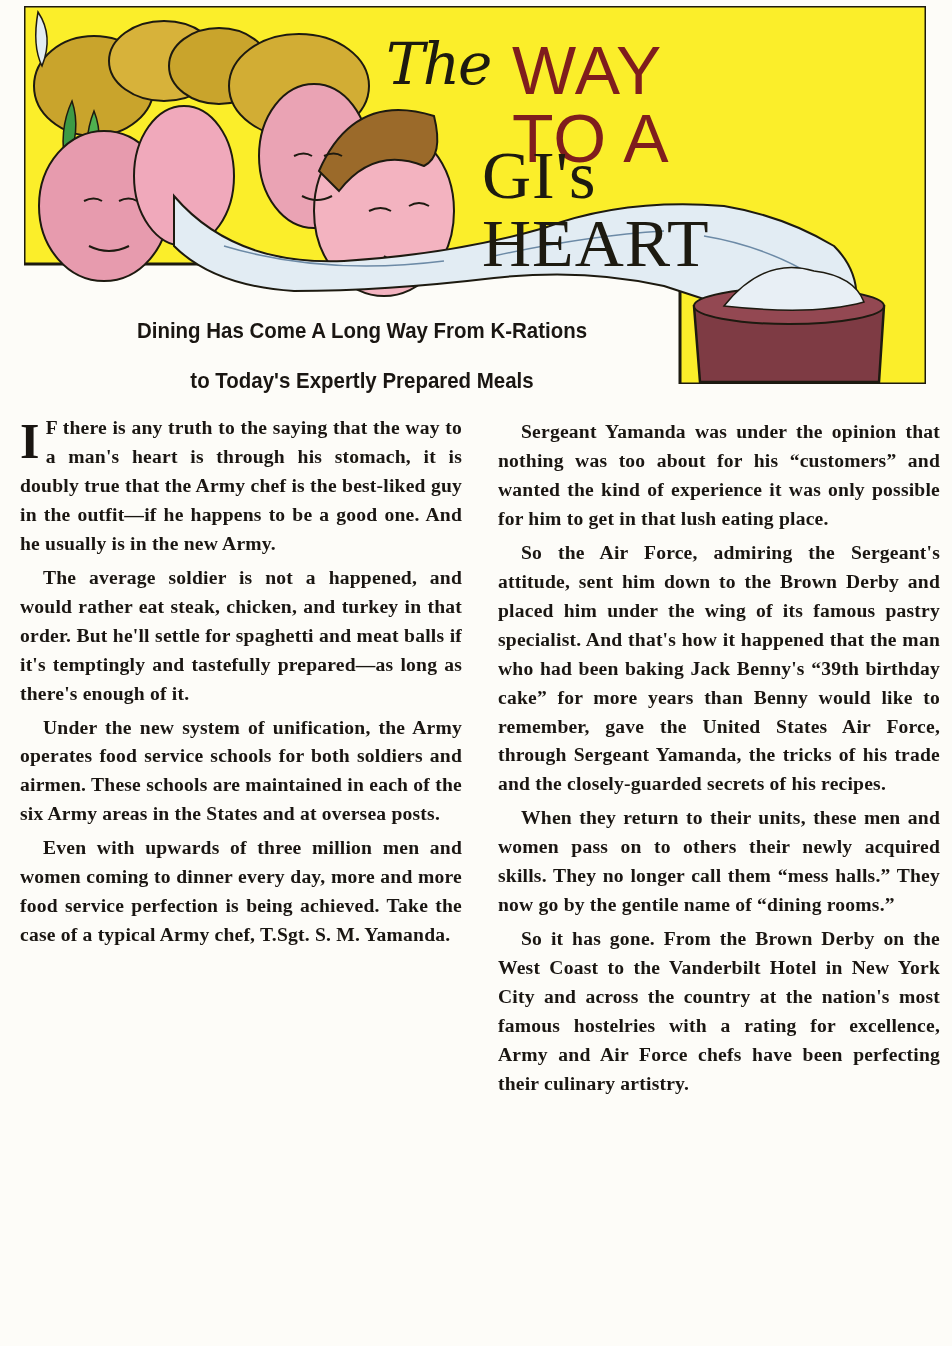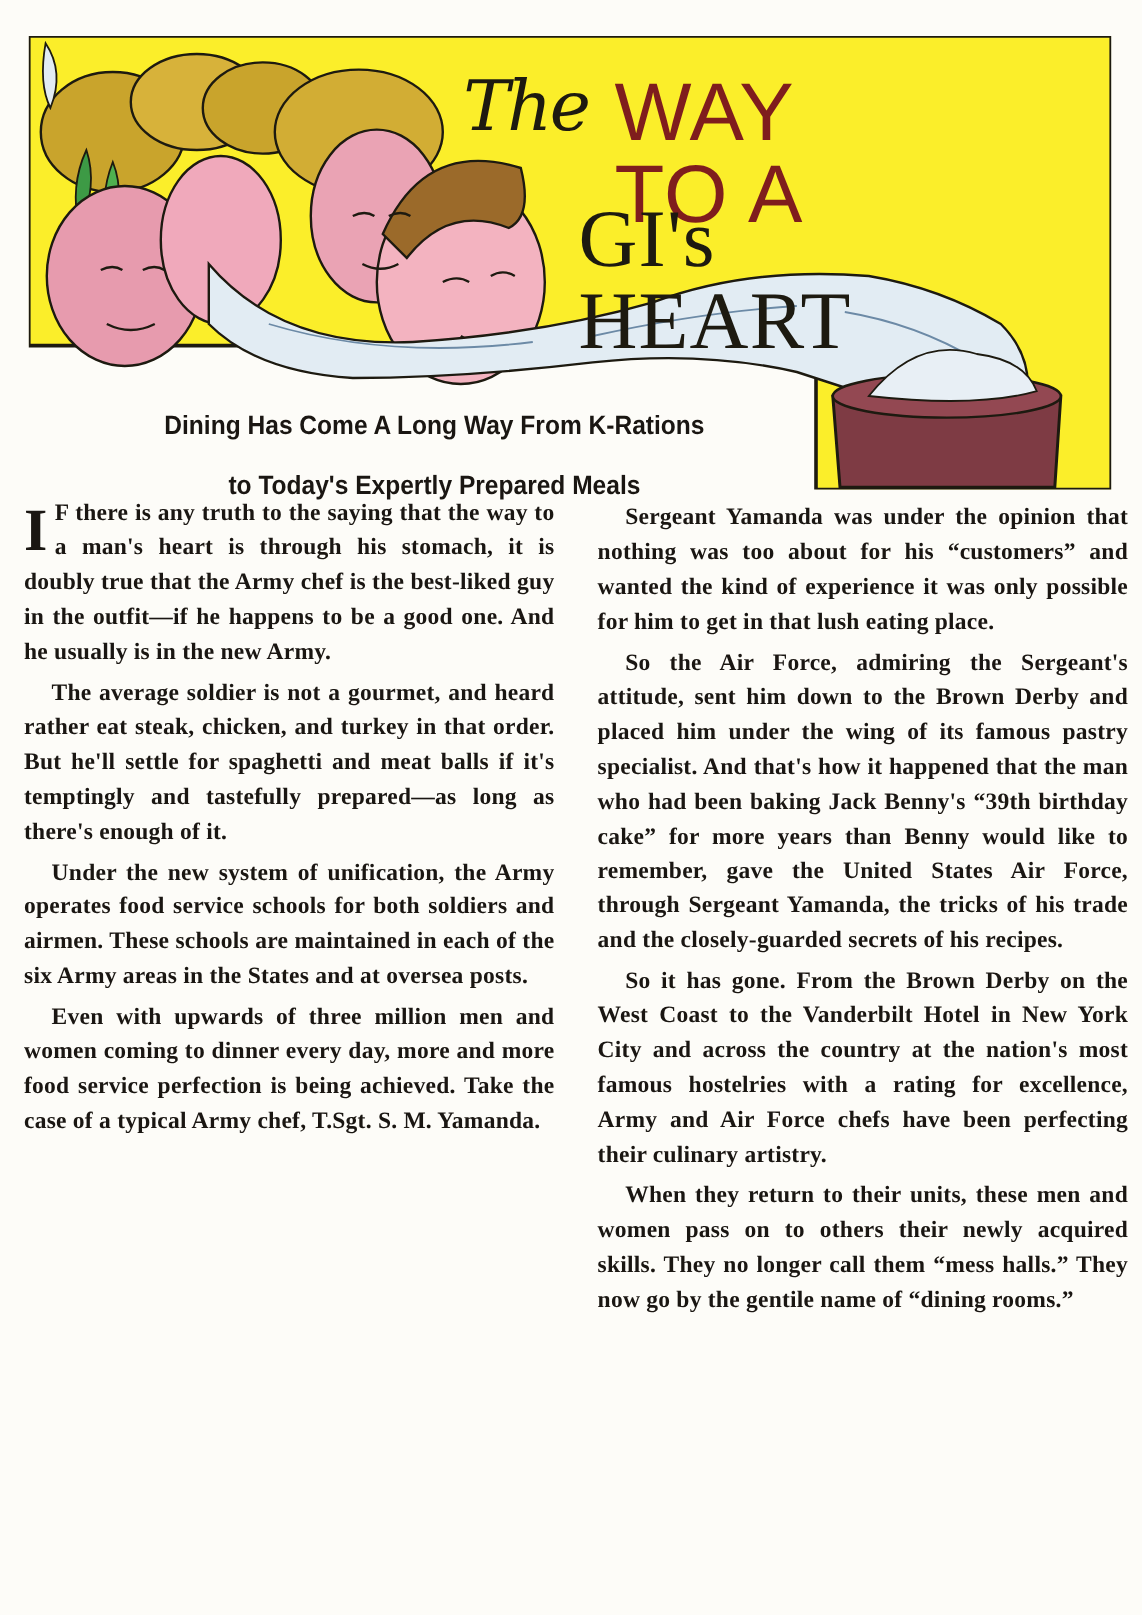--- a/index.html
+++ b/index.html
@@ -5,21 +5,21 @@
   html, body { margin: 0; padding: 0; }
   body {
     width: 952px; height: 1346px; overflow: hidden;
     background: #fdfcf8;
     font-family: "DejaVu Serif", "Liberation Serif", serif;
     color: #1a1612;
     position: relative;
   }
   
   .banner {
-    position: absolute; left: 24px; top: 30px; width: 727px; height: 378px;
+    position: absolute; left: 24px; top: 6px; width: 727px; height: 378px;
   }
   .banner svg { position: absolute; left: 0; top: 0; }
   .title-script {
     position: absolute; left: 362px; top: 24px;
     font-family: "DejaVu Serif", serif; font-style: italic;
     font-size: 58px; color: #1d1a10; letter-spacing: -2px;
   }
   .title-line1 {
     position: absolute; left: 488px; top: 30px;
     font-family: Liberation Sans, sans-serif; font-size: 68px; line-height: 68px;
@@ -94,23 +94,23 @@
   <span class="title-script">The</span>
   <span class="title-line1">WAY TO A</span>
   <span class="title-line2">GI's HEART</span>
 
   <div class="subhead l1">Dining Has Come A Long Way From K-Rations</div>
   <div class="subhead l2">to Today's Expertly Prepared Meals</div>
 </div>
 
 <div class="col left">
   <p class="first"><span class="dropcap">I</span><span>F there is any truth to the saying that the way to a man's heart is through his stomach, it is doubly true that the Army chef is the best-liked guy in the outfit—if he happens to be a good one. And he usually is in the new Army.</span></p>
-  <p>The average soldier is not a gourmet, and heard rather eat steak, chicken, and turkey in that order. But he'll settle for spaghetti and meat balls if it's temptingly and tastefully prepared—as long as there's enough of it.</p>
+  <p>The average soldier is not a happened, and would rather eat steak, chicken, and turkey in that order. But he'll settle for spaghetti and meat balls if it's temptingly and tastefully prepared—as long as there's enough of it.</p>
   <p>Under the new system of unification, the Army operates food service schools for both soldiers and airmen. These schools are maintained in each of the six Army areas in the States and at oversea posts.</p>
   <p>Even with upwards of three million men and women coming to dinner every day, more and more food service perfection is being achieved. Take the case of a typical Army chef, T.Sgt. S. M. Yamanda.</p>
 </div>
 
 <div class="col right">
   <p>Sergeant Yamanda was under the opinion that nothing was too about for his “customers” and wanted the kind of experience it was only possible for him to get in that lush eating place.</p>
   <p>So the Air Force, admiring the Sergeant's attitude, sent him down to the Brown Derby and placed him under the wing of its famous pastry specialist. And that's how it happened that the man who had been baking Jack Benny's “39th birthday cake” for more years than Benny would like to remember, gave the United States Air Force, through Sergeant Yamanda, the tricks of his trade and the closely-guarded secrets of his recipes.</p>
+  <p>When they return to their units, these men and women pass on to others their newly acquired skills. They no longer call them “mess halls.” They now go by the gentile name of “dining rooms.”</p>
   <p>So it has gone. From the Brown Derby on the West Coast to the Vanderbilt Hotel in New York City and across the country at the nation's most famous hostelries with a rating for excellence, Army and Air Force chefs have been perfecting their culinary artistry.</p>
-  <p>When they return to their units, these men and women pass on to others their newly acquired skills. They no longer call them “mess halls.” They now go by the gentile name of “dining rooms.”</p>
 </div>
 
 </body></html>

